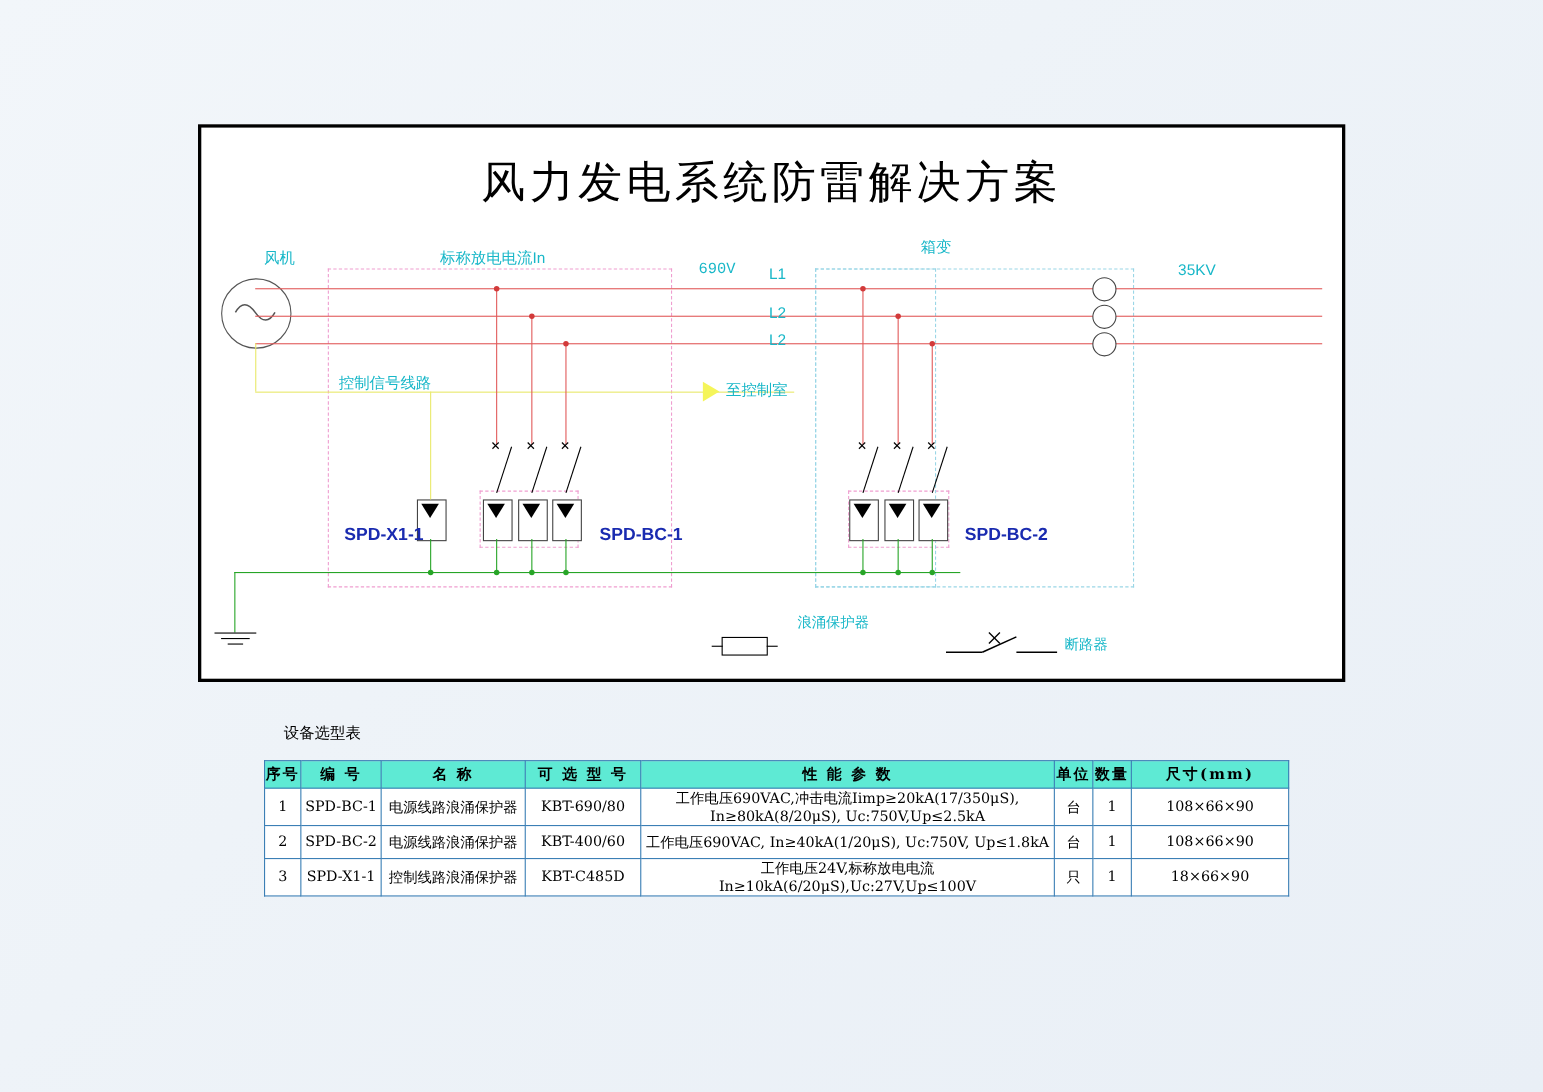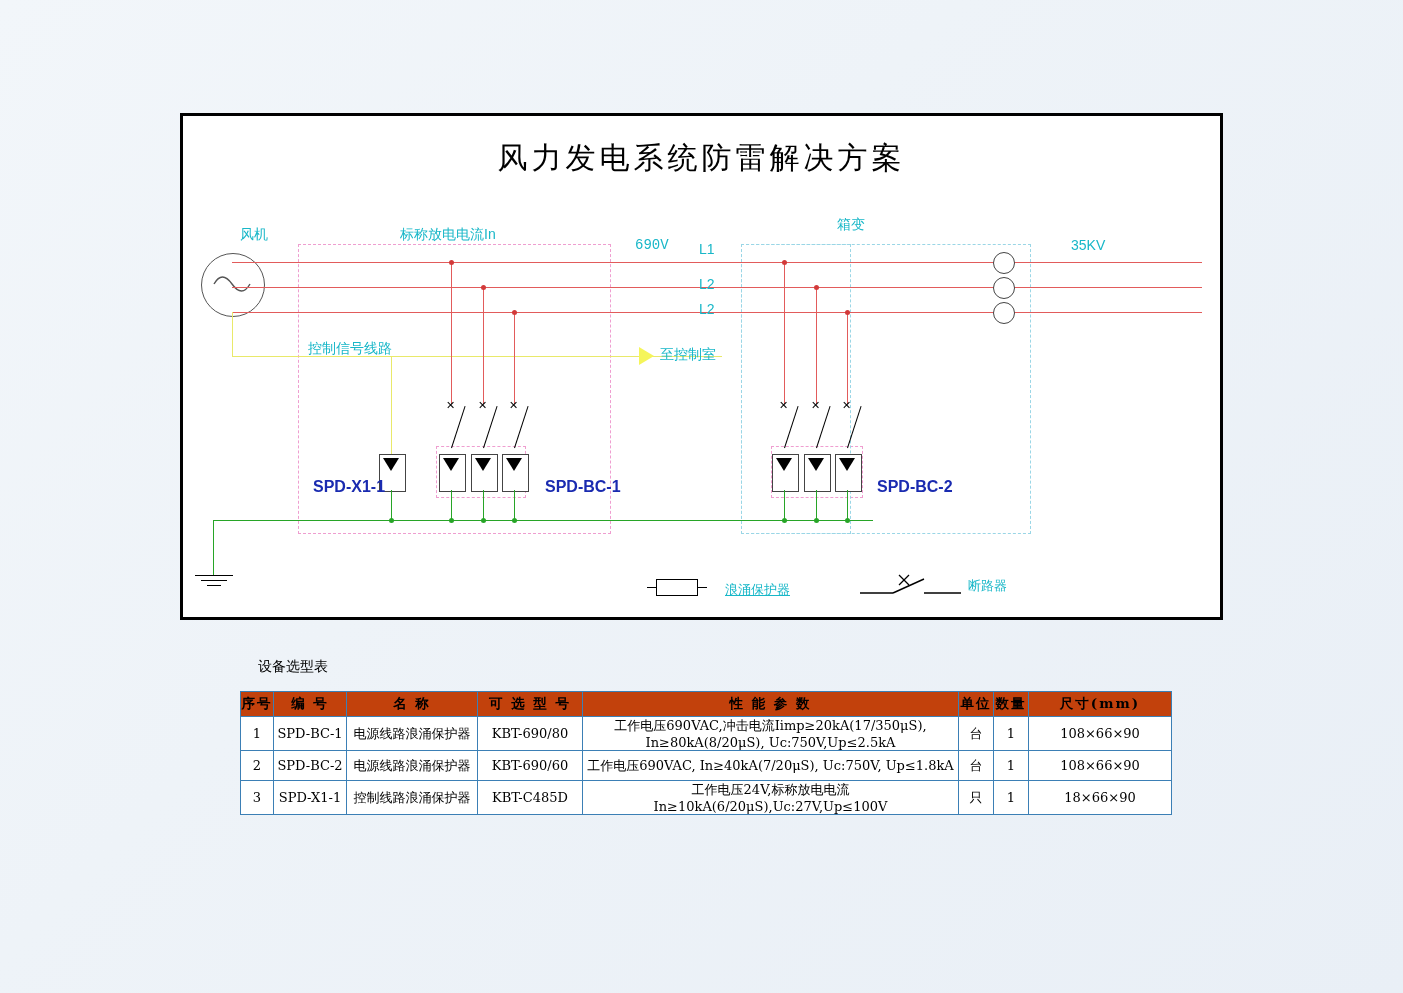--- a/index.html
+++ b/index.html
@@ -10,21 +10,21 @@
     overflow:hidden;
     position:relative;
   }
   .diagram-frame{
     position:absolute;left:180px;top:113px;width:1043px;height:507px;
     border:3px solid #000;background:#fff;box-sizing:border-box;
   }
   .title{
     position:absolute;left:0;top:22px;width:100%;text-align:center;
     font-family:"DejaVu Serif", serif;
-    font-size:30px;letter-spacing:4px;color:#000;
+    font-size:40px;letter-spacing:4px;color:#000;
   }
   .lbl{position:absolute;font-size:14px;white-space:nowrap;}
   .lbl-cyan{color:#18b7c8;}
   .lbl-blue{color:#1a2bb0;font-size:16px;font-weight:bold;}
   .dash-box{position:absolute;border:1px dashed #ef9ed0;box-sizing:border-box;}
   .dash-box-cyan{position:absolute;border:1px dashed #9ad6e6;box-sizing:border-box;}
   .hline{position:absolute;height:1px;background:#e25b5b;}
   .vline{position:absolute;width:1px;background:#e25b5b;}
   .greenline{position:absolute;height:1px;background:#27a527;}
   .gvline{position:absolute;width:1px;background:#27a527;}
@@ -65,21 +65,21 @@
   
   .table-title{position:absolute;left:258px;top:658px;font-size:14px;color:#000;}
   table.sel{
     position:absolute;left:240px;top:691px;border-collapse:collapse;
     font-family:"DejaVu Serif", serif;
   }
   table.sel th, table.sel td{
     border:1px solid #3b7fb5;padding:0;text-align:center;color:#000;
     background:#fff;
   }
-  table.sel thead th{background:#c2410c;font-size:13.5px;height:24px;letter-spacing:2px;}
+  table.sel thead th{background:#5eead4;font-size:13.5px;height:24px;letter-spacing:2px;}
   table.sel tbody td{height:29px;font-size:13px;}
   td.param{font-size:11px;text-align:left;padding-left:6px;letter-spacing:0;}
   .c-idx{width:32px;}
   .c-code{width:72px;}
   .c-name{width:130px;}
   .c-model{width:104px;}
   .c-param{width:375px;}
   .c-unit{width:34px;}
   .c-qty{width:34px;}
   .c-size{width:142px;}
@@ -192,21 +192,21 @@
   <div class="lbl lbl-cyan" style="left:516px;top:185px;">L2</div>
   <div class="lbl lbl-cyan" style="left:654px;top:100px;">箱变</div>
   <div class="lbl lbl-cyan" style="left:888px;top:121px;">35KV</div>
   <div class="lbl lbl-cyan" style="left:125px;top:224px;">控制信号线路</div>
   <div class="lbl lbl-cyan" style="left:477px;top:230px;">至控制室</div>
   <div class="lbl lbl-blue" style="left:130px;top:362px;">SPD-X1-1</div>
   <div class="lbl lbl-blue" style="left:362px;top:362px;">SPD-BC-1</div>
   <div class="lbl lbl-blue" style="left:694px;top:362px;">SPD-BC-2</div>
 
   <div class="legend-spd" style="left:473px;top:463px;"></div>
-  <div class="legend-text" style="left:542px;top:465px;text-decoration:underline;">浪涌保护器</div>
+  <div class="legend-text" style="left:542px;top:441px;">浪涌保护器</div>
 
   <svg style="position:absolute;left:675px;top:455px;" width="105" height="30" viewBox="0 0 105 30">
     <line x1="2" y1="22" x2="35" y2="22" stroke="#000" stroke-width="1.4"></line>
     <line x1="35" y1="22" x2="66" y2="8" stroke="#000" stroke-width="1.4"></line>
     <line x1="66" y1="22" x2="103" y2="22" stroke="#000" stroke-width="1.4"></line>
     <line x1="41" y1="4" x2="51" y2="14" stroke="#000" stroke-width="1.2"></line>
     <line x1="51" y1="4" x2="41" y2="14" stroke="#000" stroke-width="1.2"></line>
   </svg>
   <div class="legend-text" style="left:785px;top:461px;">断路器</div>
 </div>
@@ -234,22 +234,22 @@
       <td>KBT-690/80</td>
       <td class="param">工作电压690VAC,冲击电流Ⅰimp≥20kA(17/350μS), In≥80kA(8/20μS), Uc:750V,Up≤2.5kA</td>
       <td>台</td>
       <td>1</td>
       <td>108×66×90</td>
     </tr>
     <tr>
       <td>2</td>
       <td>SPD-BC-2</td>
       <td>电源线路浪涌保护器</td>
-      <td>KBT-690/60</td>
-      <td class="param">工作电压690VAC, In≥40kA(7/20μS), Uc:750V, Up≤1.8kA</td>
+      <td>KBT-400/60</td>
+      <td class="param">工作电压690VAC, In≥40kA(1/20μS), Uc:750V, Up≤1.8kA</td>
       <td>台</td>
       <td>1</td>
       <td>108×66×90</td>
     </tr>
     <tr>
       <td>3</td>
       <td>SPD-X1-1</td>
       <td>控制线路浪涌保护器</td>
       <td>KBT-C485D</td>
       <td class="param">工作电压24V,标称放电电流In≥10kA(6/20μS),Uc:27V,Up≤100V</td>

